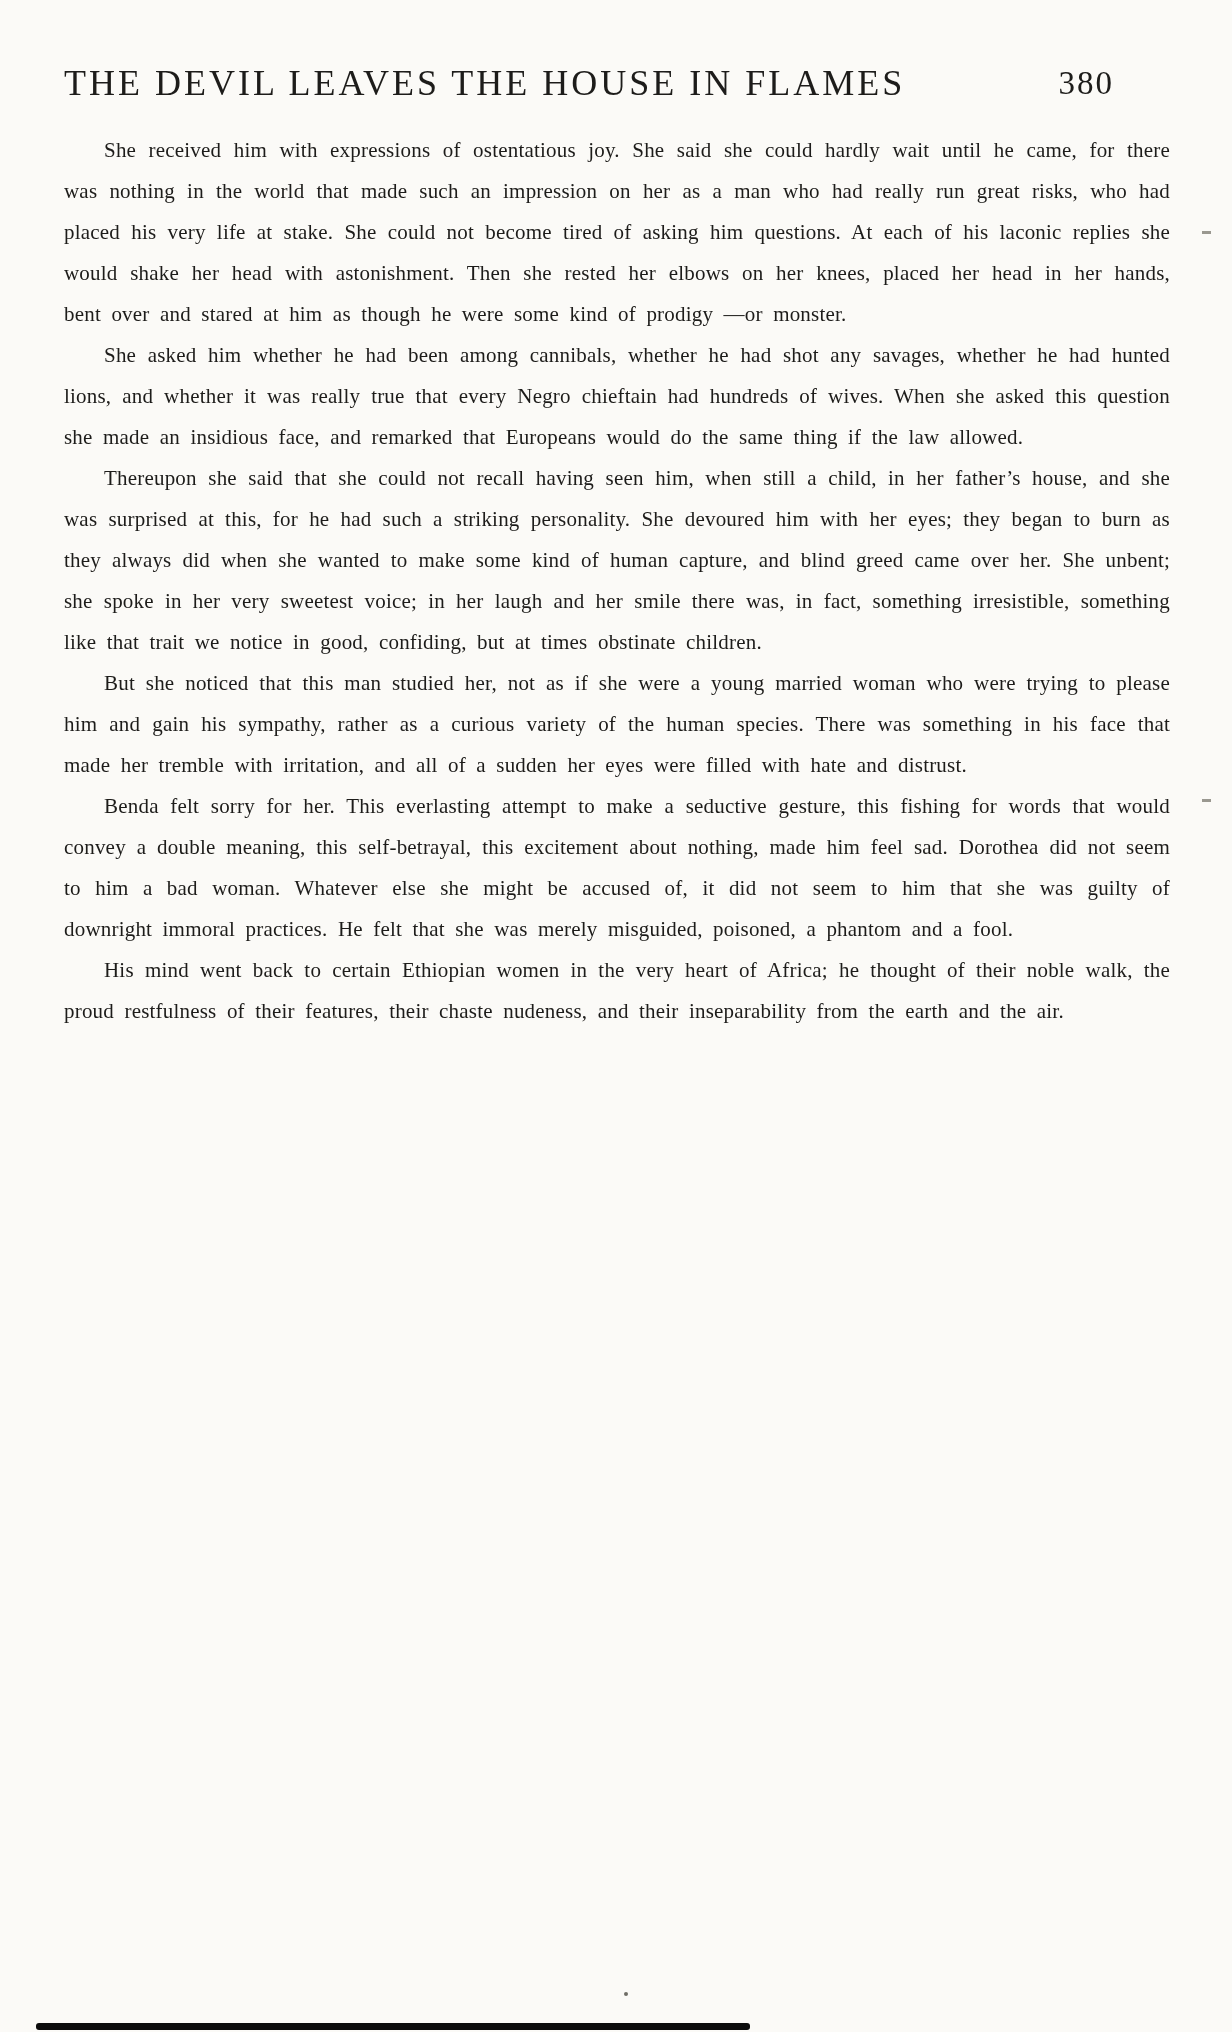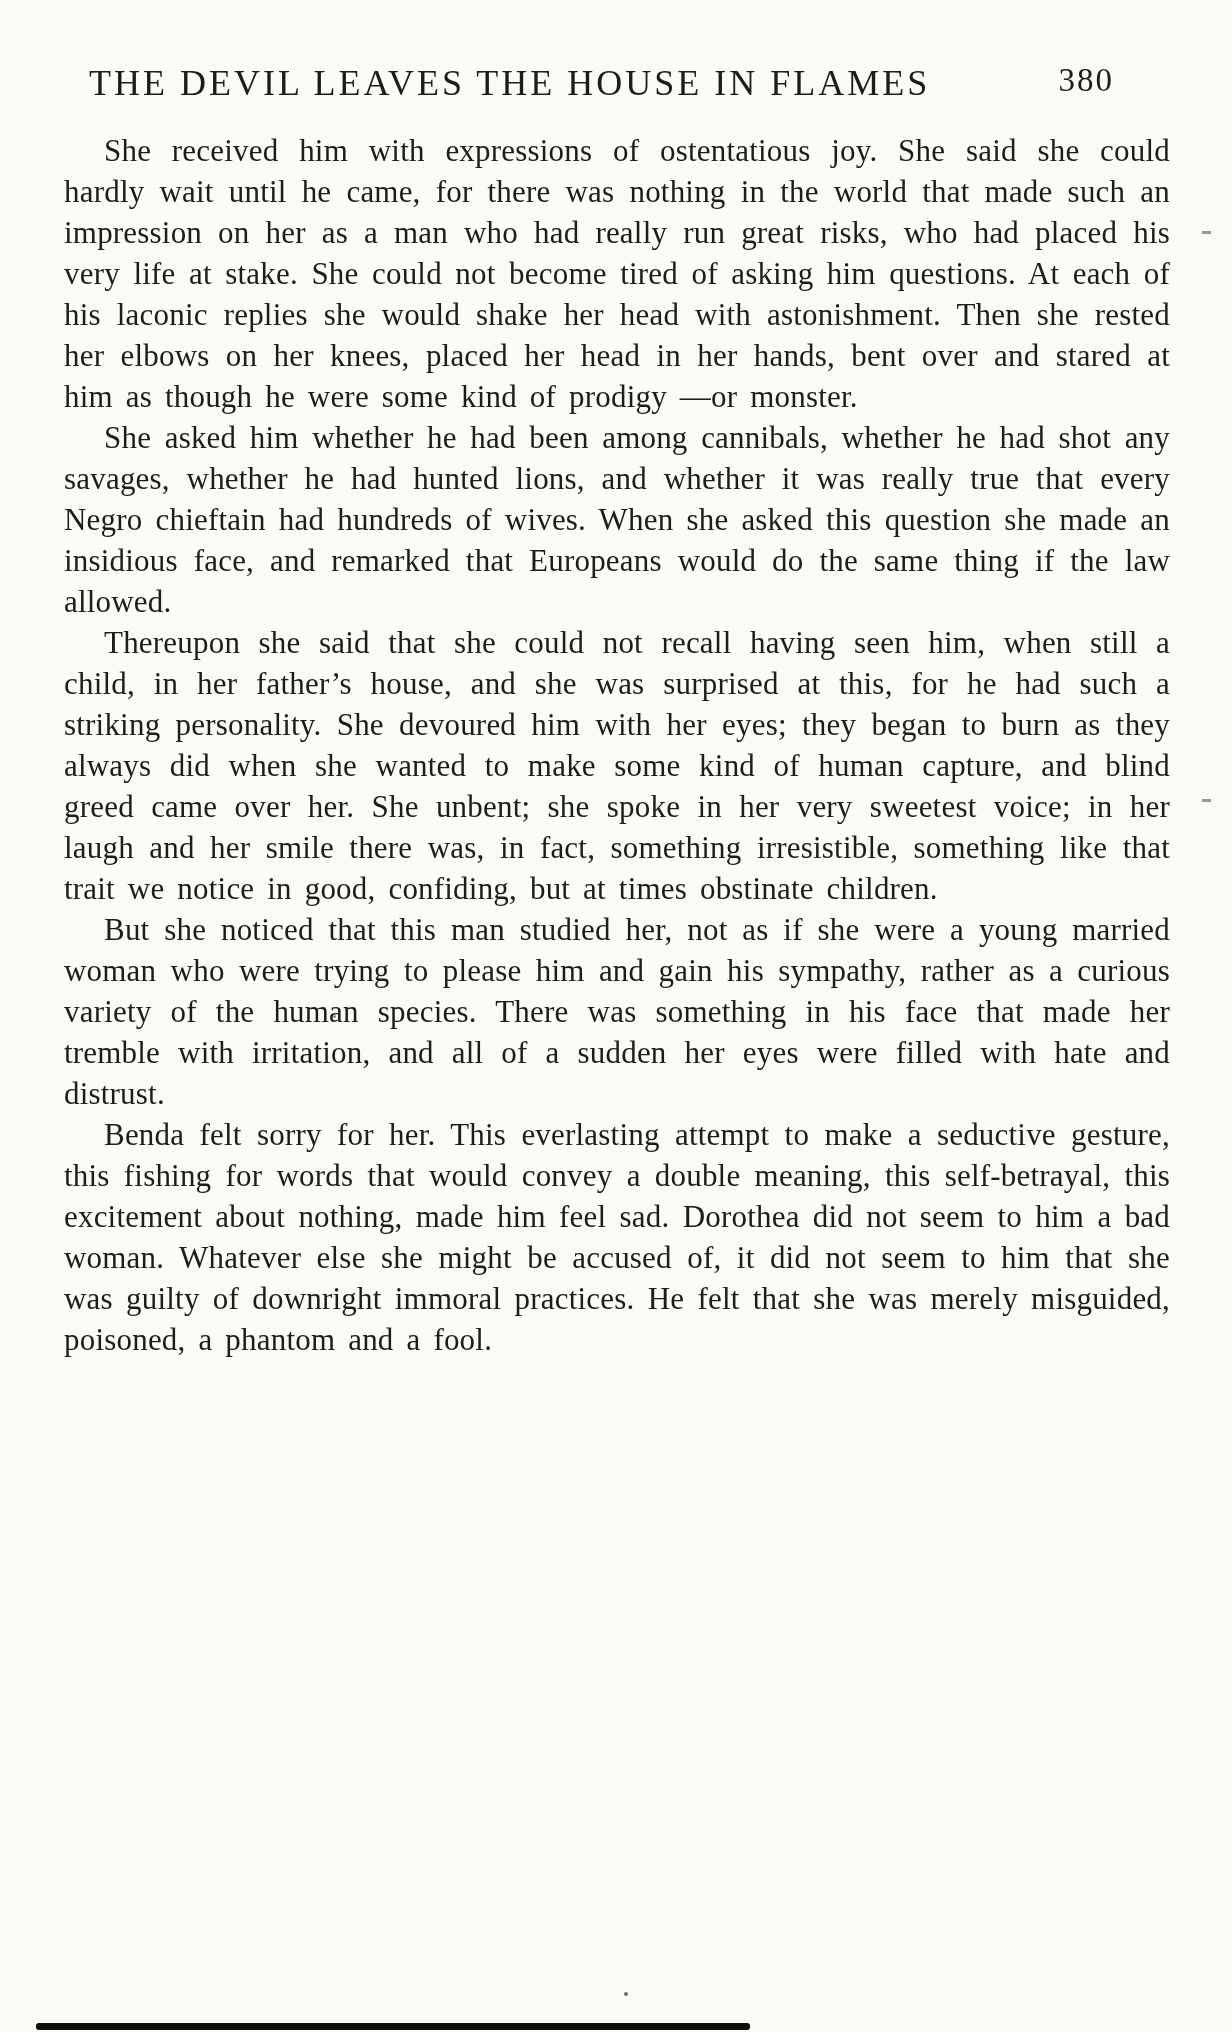--- a/index.html
+++ b/index.html
@@ -15,38 +15,37 @@
     background: #fbfaf7;
     box-sizing: border-box;
     padding: 62px 62px 0 64px;
     font-family: "Liberation Serif", "DejaVu Serif", serif;
     color: #1d1c1a;
     overflow: hidden;
   }
   .running-head {
     display: flex;
     justify-content: space-between;
-    align-items: flex-start;
+    align-items: center;
     padding-right: 56px;
     margin-bottom: 26px;
-    margin-left: 25px;
   }
   .running-title {
     font-size: 36px;
     font-weight: 400;
     letter-spacing: 3px;
     white-space: nowrap;
   }
   .page-number {
     font-size: 33px;
     letter-spacing: 2px;
   }
   .body-text p {
     margin: 0;
-    font-size: 31px;
+    font-size: 21px;
     line-height: 41px;
     text-align: justify;
     text-indent: 40px;
     word-spacing: 5px;
     letter-spacing: 0.2px;
   }
   
   .artifact {
     position: absolute;
     background: #111;
@@ -99,20 +98,21 @@
     <span class="running-title">THE DEVIL LEAVES THE HOUSE IN FLAMES</span>
     <span class="page-number">380</span>
   </div>
 
   <div class="body-text">
     <p>She received him with expressions of ostentatious joy. She said she could hardly wait until he came, for there was nothing in the world that made such an impression on her as a man who had really run great risks, who had placed his very life at stake. She could not become tired of asking him questions. At each of his laconic replies she would shake her head with astonishment. Then she rested her elbows on her knees, placed her head in her hands, bent over and stared at him as though he were some kind of prodigy —or monster.</p>
     <p>She asked him whether he had been among cannibals, whether he had shot any savages, whether he had hunted lions, and whether it was really true that every Negro chieftain had hundreds of wives. When she asked this question she made an insidious face, and remarked that Europeans would do the same thing if the law allowed.</p>
     <p>Thereupon she said that she could not recall having seen him, when still a child, in her father’s house, and she was surprised at this, for he had such a striking personality. She devoured him with her eyes; they began to burn as they always did when she wanted to make some kind of human capture, and blind greed came over her. She unbent; she spoke in her very sweetest voice; in her laugh and her smile there was, in fact, something irresistible, something like that trait we notice in good, confiding, but at times obstinate children.</p>
     <p>But she noticed that this man studied her, not as if she were a young married woman who were trying to please him and gain his sympathy, rather as a curious variety of the human species. There was something in his face that made her tremble with irritation, and all of a sudden her eyes were filled with hate and distrust.</p>
     <p>Benda felt sorry for her. This everlasting attempt to make a seductive gesture, this fishing for words that would convey a double meaning, this self-betrayal, this excitement about nothing, made him feel sad. Dorothea did not seem to him a bad woman. Whatever else she might be accused of, it did not seem to him that she was guilty of downright immoral practices. He felt that she was merely misguided, poisoned, a phantom and a fool.</p>
+    <p>His mind went back to certain Ethiopian women in the very heart of Africa; he thought of their noble walk, the proud restfulness of their features, their chaste nudeness, and their inseparability from the earth and the air.</p>
   </div>
 
   <div class="artifact bottom-strip"></div>
   <div class="artifact margin-dash-1"></div>
   <div class="artifact margin-dash-2"></div>
   <div class="artifact speck-1"></div>
   <div class="artifact speck-2"></div>
 
 </div>
 

